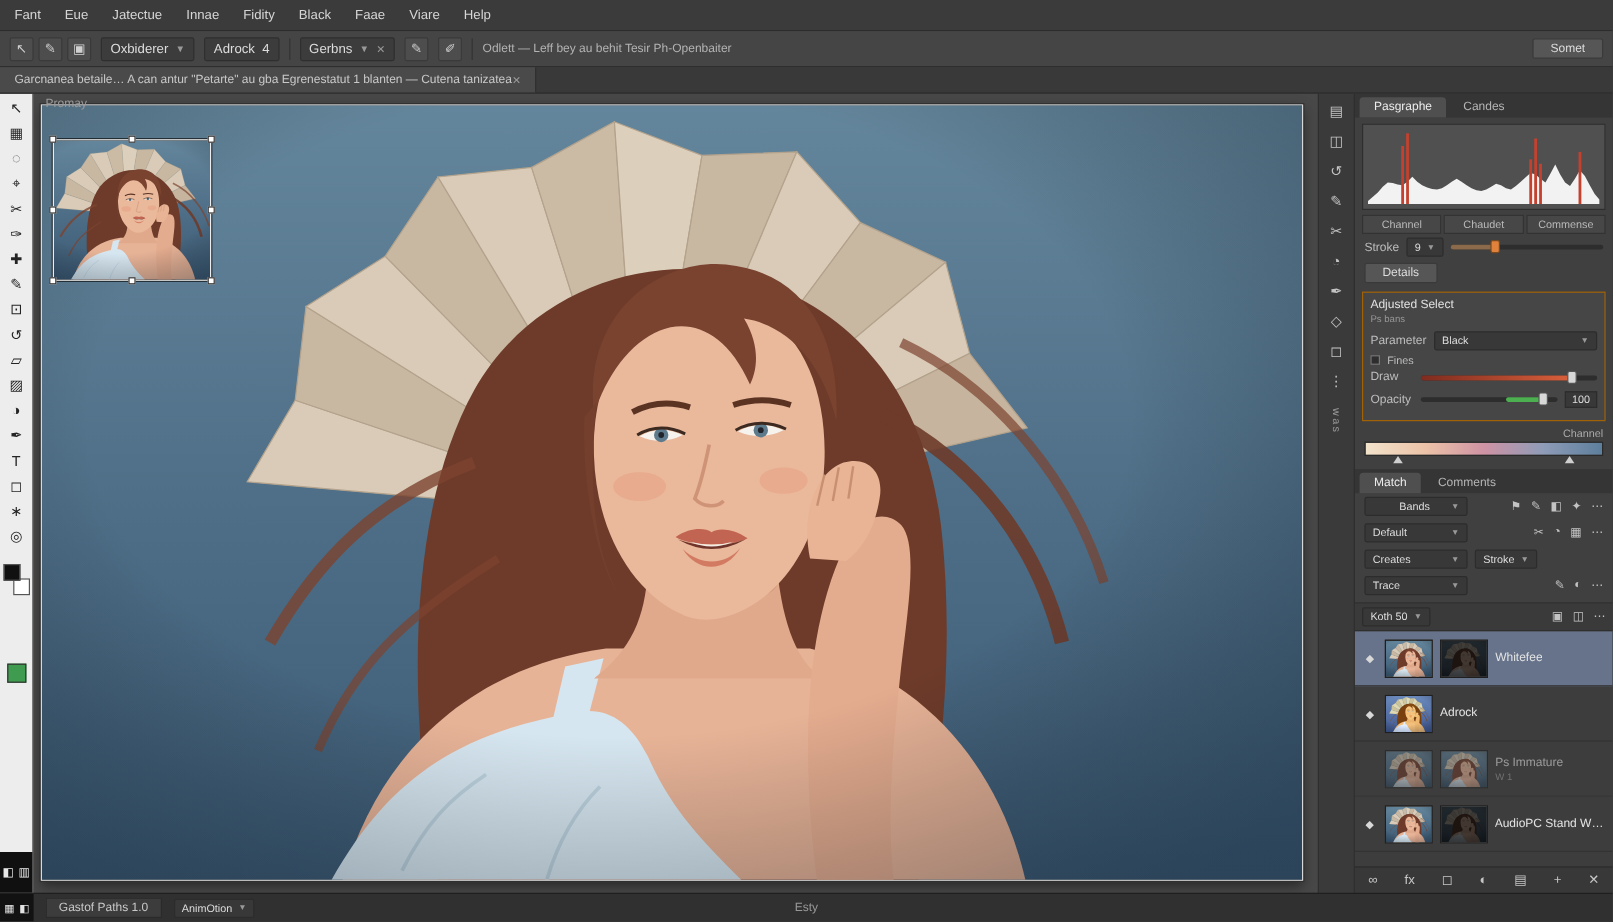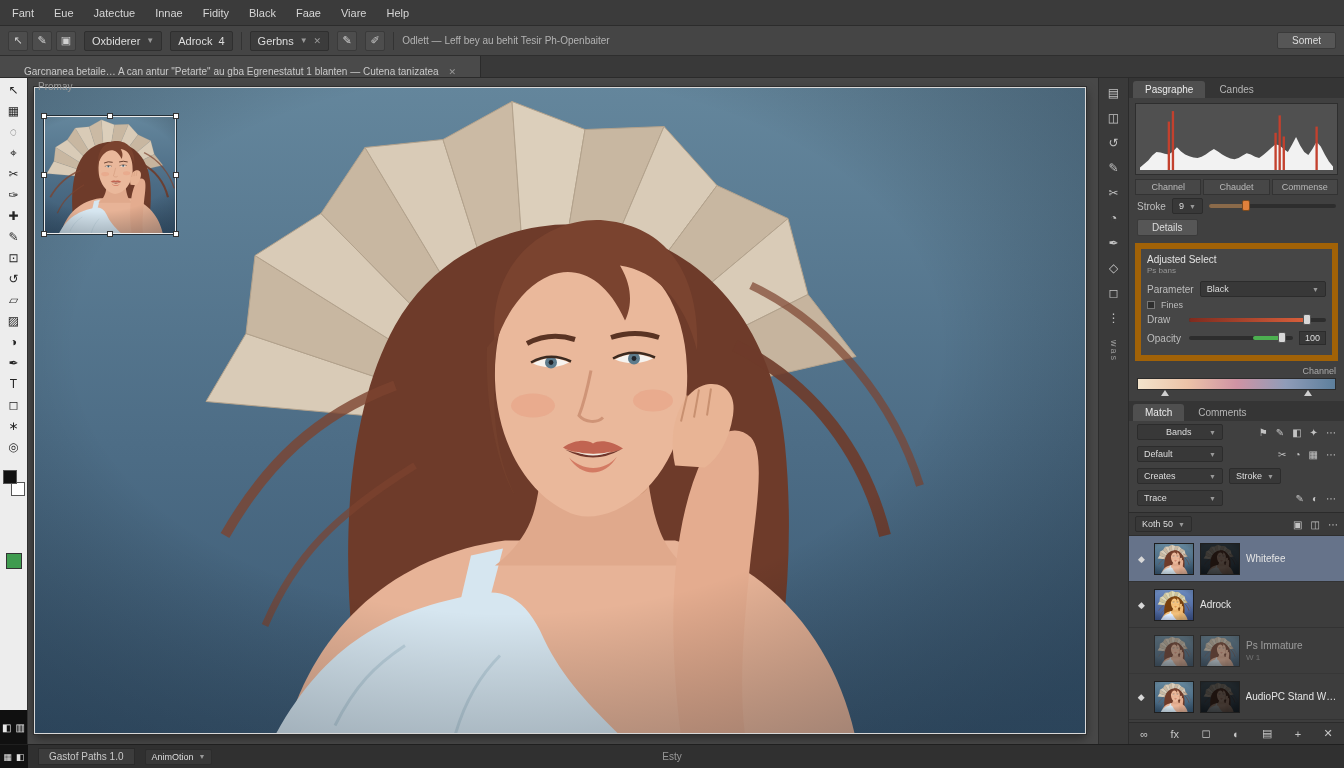--- a/index.html
+++ b/index.html
@@ -20,21 +20,21 @@
         border-radius:2px; height:20px; padding:0 7px; color:#ddd; white-space:nowrap; }
   .dd .caret { font-size:8px; color:#999; }
   .dd .x { font-size:9px; color:#999; }
   .sep { width:1px; height:18px; background:#333; }
   .hint { color:#b3b3b3; font-size:10px; white-space:nowrap; overflow:hidden; }
   .spacer { flex:1; }
   .btn { background:#565656; border:1px solid #3a3a3a; color:#ddd; padding:2px 14px; border-radius:2px; font-size:10px; }
 
   .docbar { position:absolute; top:56px; left:0; right:0; height:22px; background:#393939;
             border-bottom:1px solid #2b2b2b; display:flex; align-items:stretch; z-index:5; }
-  .doc-tab { background:#4a4a4a; display:flex; align-items:flex-end; padding:0 24px; gap:10px;
+  .doc-tab { background:#4a4a4a; display:flex; align-items:center; padding:0 12px; 
              color:#c9c9c9; border-right:1px solid #2b2b2b; white-space:nowrap; max-width:1000px; overflow:hidden; font-size:10px; }
   .doc-tab .x { color:#999; font-size:9px; }
 
   
   .main { position:absolute; top:78px; bottom:24px; left:0; right:0; display:flex; }
 
   .tools { width:28px; background:#ededed; display:flex; flex-direction:column; align-items:center;
            padding-top:2px; gap:1px; border-right:1px solid #2f2f2f; }
   .tool { width:24px; height:20px; color:#242424; display:flex; align-items:center; justify-content:center; font-size:12px; }
   .swatches { margin-top:12px; position:relative; width:22px; height:26px; }
@@ -72,21 +72,21 @@
   .row { display:flex; align-items:center; gap:6px; padding:3px 8px; }
   .lbl { color:#bdbdbd; }
   .mini-dd { display:flex; align-items:center; gap:5px; background:#383838; border:1px solid #2c2c2c;
              border-radius:2px; height:16px; padding:0 6px; color:#ddd; font-size:9px; white-space:nowrap; }
   .mini-dd .caret { font-size:7px; color:#999; }
   .slider { position:relative; flex:1; height:4px; background:#2d2d2d; border-radius:2px; }
   .slider .fill { position:absolute; left:0; top:0; bottom:0; border-radius:2px; }
   .slider .knob { position:absolute; top:-4px; width:8px; height:11px; background:#d8d8d8; border:1px solid #555; border-radius:2px; }
   .val-chip { background:#383838; border:1px solid #2c2c2c; padding:1px 5px; color:#ddd; font-size:9px; }
   .details-row { padding:2px 8px 5px; }
-  .adj { margin:2px 6px 4px; background:#464646; border:6px solid #a16207; padding:5px 6px 7px; }
+  .adj { margin:2px 6px 4px; background:#464646; border:1px solid #a16207; padding:5px 6px 7px; }
   .adj-title { color:#e2e2e2; font-size:10px; margin-bottom:1px; }
   .adj-sub { color:#979797; font-size:8px; margin-bottom:4px; }
   .right-lbl { text-align:right; color:#aaa; font-size:9px; padding:1px 8px 2px; }
   .ramp { margin:0 8px; height:12px; border:1px solid #2b2b2b;
           background:linear-gradient(90deg,#f2e3cb,#ecc3a8,#cf93a4,#8f9cb8,#5d7f9c); }
   .ramp-ticks { position:relative; height:8px; margin:0 8px; }
   .tick { position:absolute; top:0; width:0; height:0; border-left:4px solid transparent;
           border-right:4px solid transparent; border-bottom:6px solid #cfcfcf; }
   .micro-icons { display:flex; gap:8px; color:#c3c3c3; font-size:10px; margin-left:auto; }
   .micro-icons span { cursor:default; }

